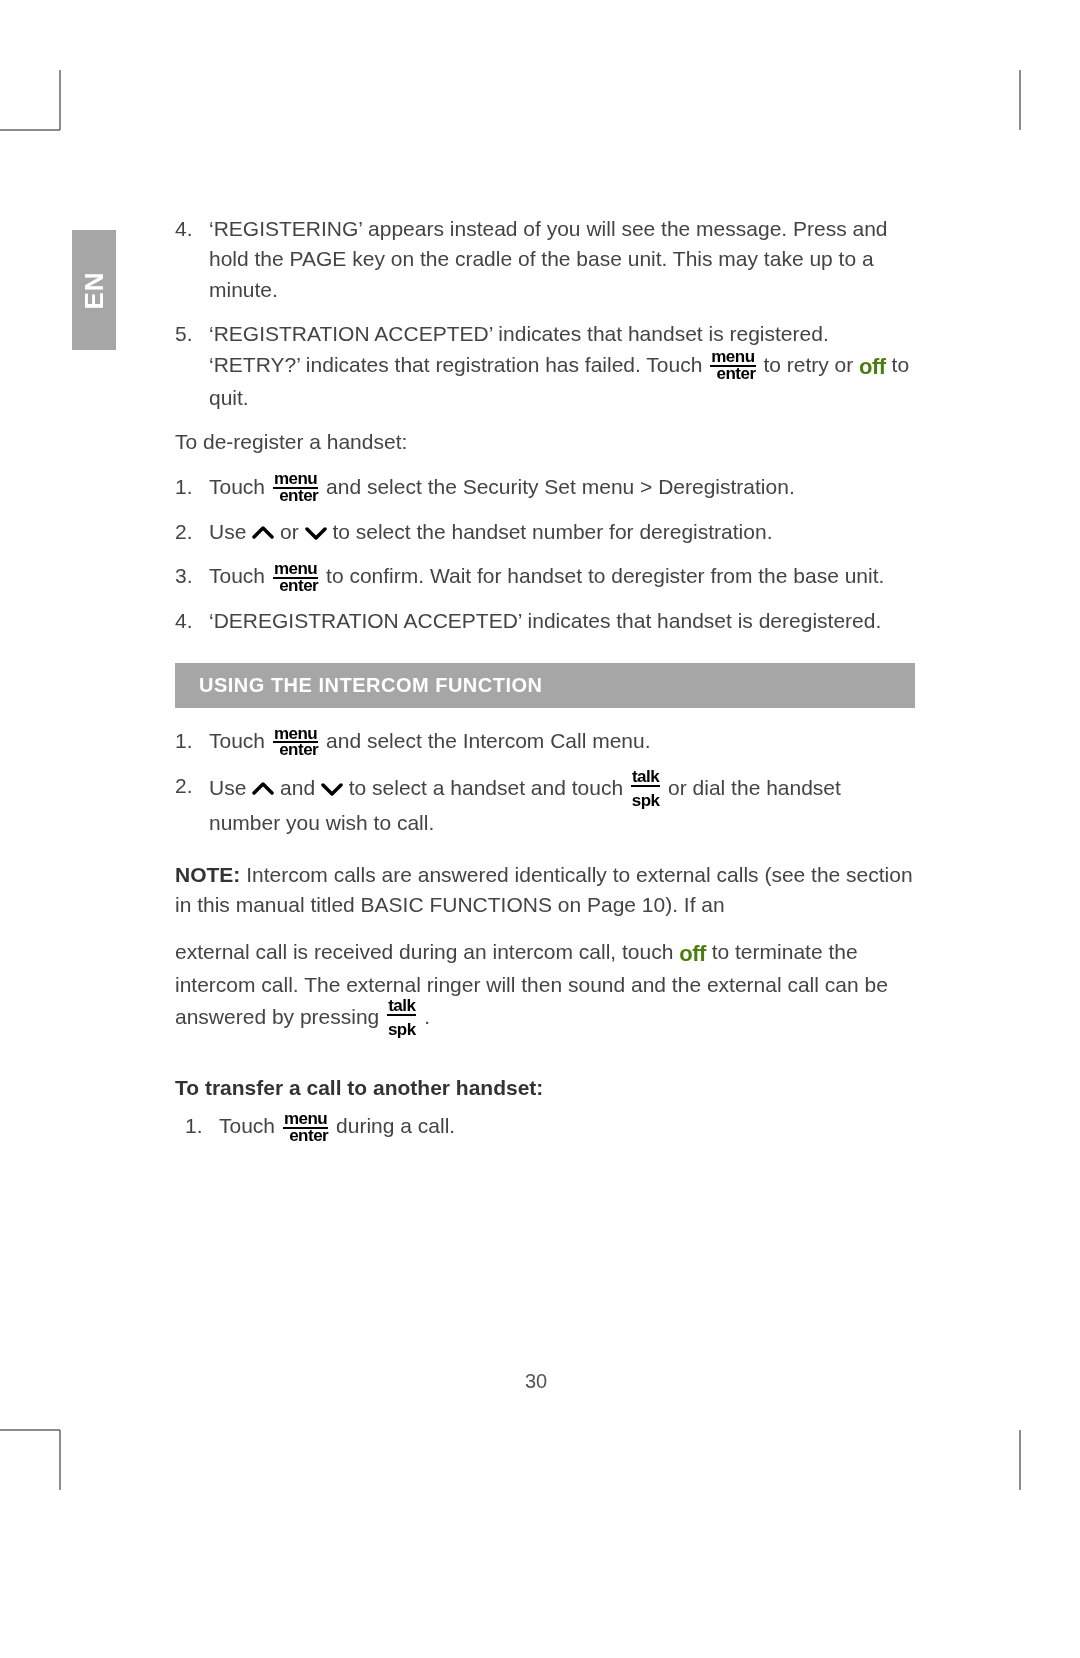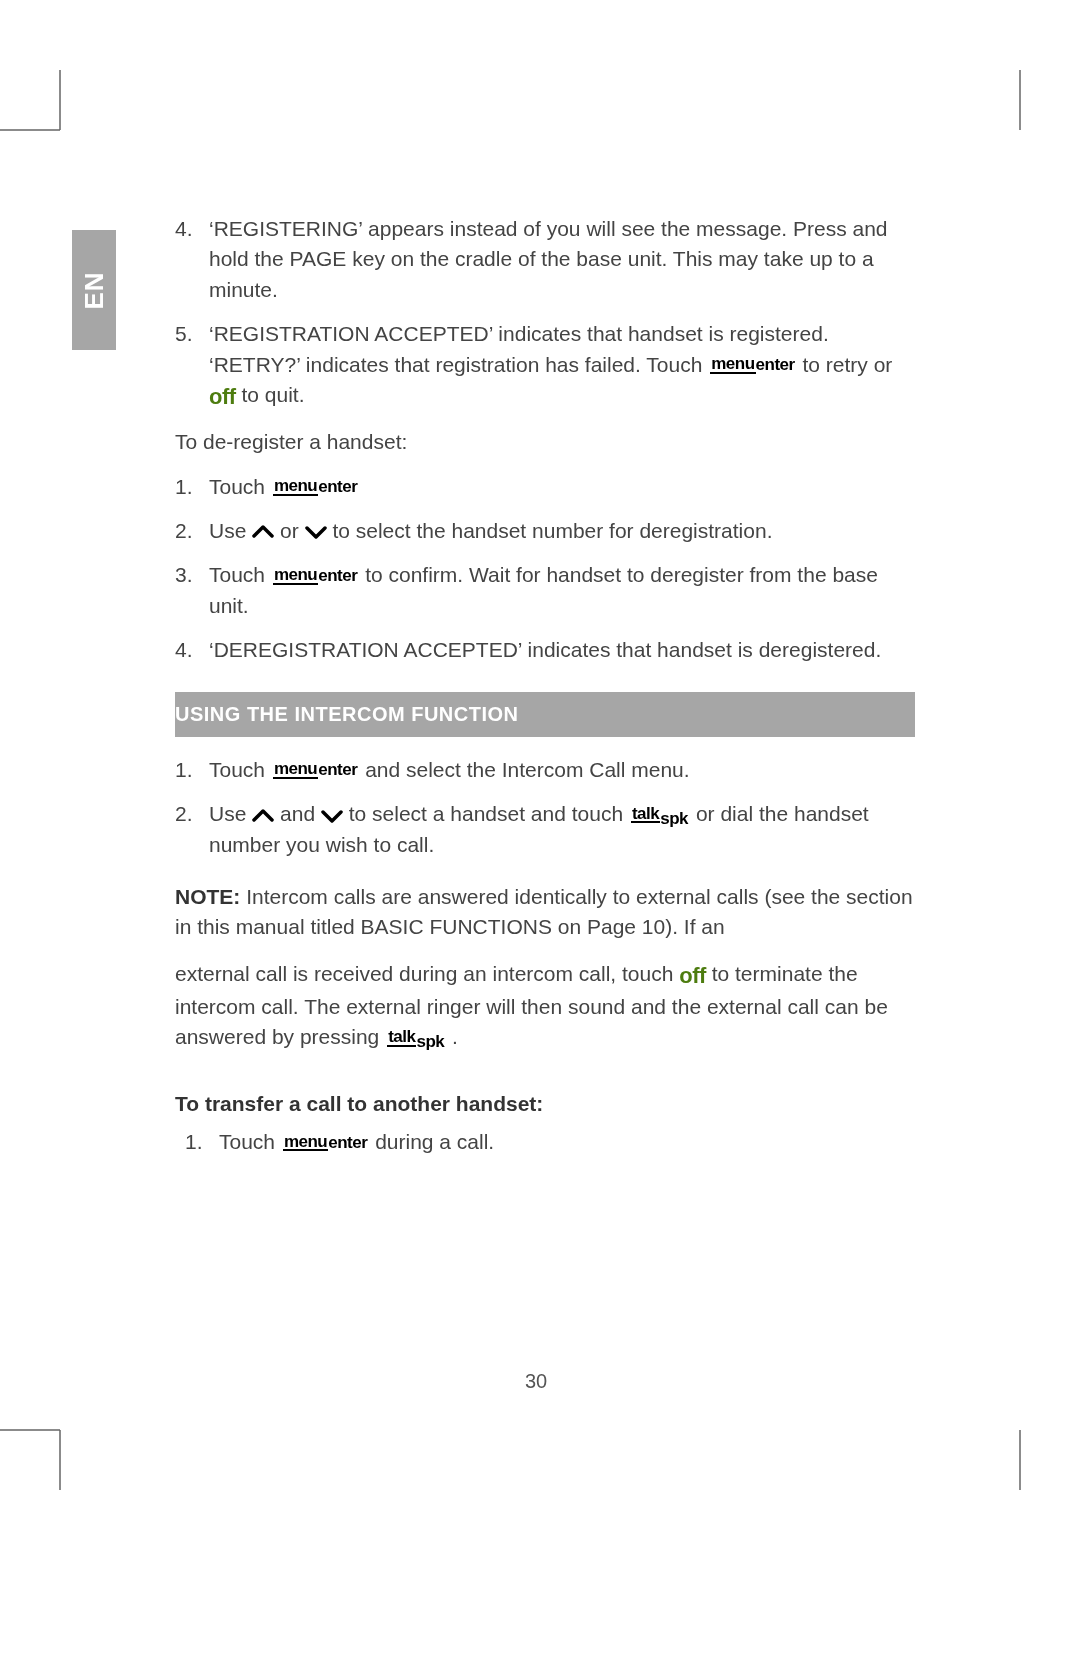--- a/index.html
+++ b/index.html
@@ -64,60 +64,60 @@
   }
   .lead {
     margin-top: 12px;
     margin-bottom: 14px;
   }
   .section-bar {
     background: #a6a6a6;
     color: #fff;
     font-weight: bold;
     letter-spacing: 0.5px;
-    padding: 8px 0;
+    padding: 8px 24px;
     margin-top: 26px;
     margin-bottom: 18px;
     font-size: 20px;
   }
   .sub-head {
     font-weight: bold;
     color: #333;
     margin-top: 24px;
     margin-bottom: 8px;
   }
   .icon {
     display: inline-block;
     vertical-align: middle;
     font-family: Arial, Helvetica, sans-serif;
     font-weight: 800;
     color: #4d7c0f;
   }
   .menu-enter {
     display: inline-flex;
-    flex-direction: row;
-    align-items: flex-start;
+    flex-direction: column;
+    align-items: flex-end;
     line-height: 0.75;
     font-size: 17px;
     vertical-align: middle;
     color: #000;
     font-weight: 800;
     letter-spacing: -0.5px;
     margin: 0 2px;
   }
   .menu-enter .top {
     border-bottom: 2px solid #000;
     padding: 0 1px 1px 1px;
   }
   .menu-enter .bot {
     padding-top: 1px;
   }
   .talk-spk {
     display: inline-flex;
-    flex-direction: row;
+    flex-direction: column;
     align-items: center;
     line-height: 0.75;
     font-size: 17px;
     vertical-align: middle;
     color: #000;
     font-weight: 800;
     letter-spacing: -0.5px;
     margin: 0 2px;
   }
   .talk-spk .top {
@@ -194,20 +194,21 @@
   <div class="lead">To de-register a handset:</div>
 
   <div class="li-row">
     <div class="li-num">1.</div>
     <div class="li-body">
       <span>Touch </span>
       <span class="menu-enter icon">
           <span class="top">menu</span>
           <span class="bot">enter</span>
         </span>
+      <span> and select the Security Set menu &gt; Deregistration.</span>
     </div>
   </div>
 
   <div class="li-row">
     <div class="li-num">2.</div>
     <div class="li-body">
       <span>Use </span>
       <svg class="chev" width="22" height="16" viewBox="0 0 22 16">
           <path d="M2 12 L11 3 L20 12" stroke="#000" stroke-width="3.5" fill="none" stroke-linecap="round" stroke-linejoin="round"></path>
         </svg>

